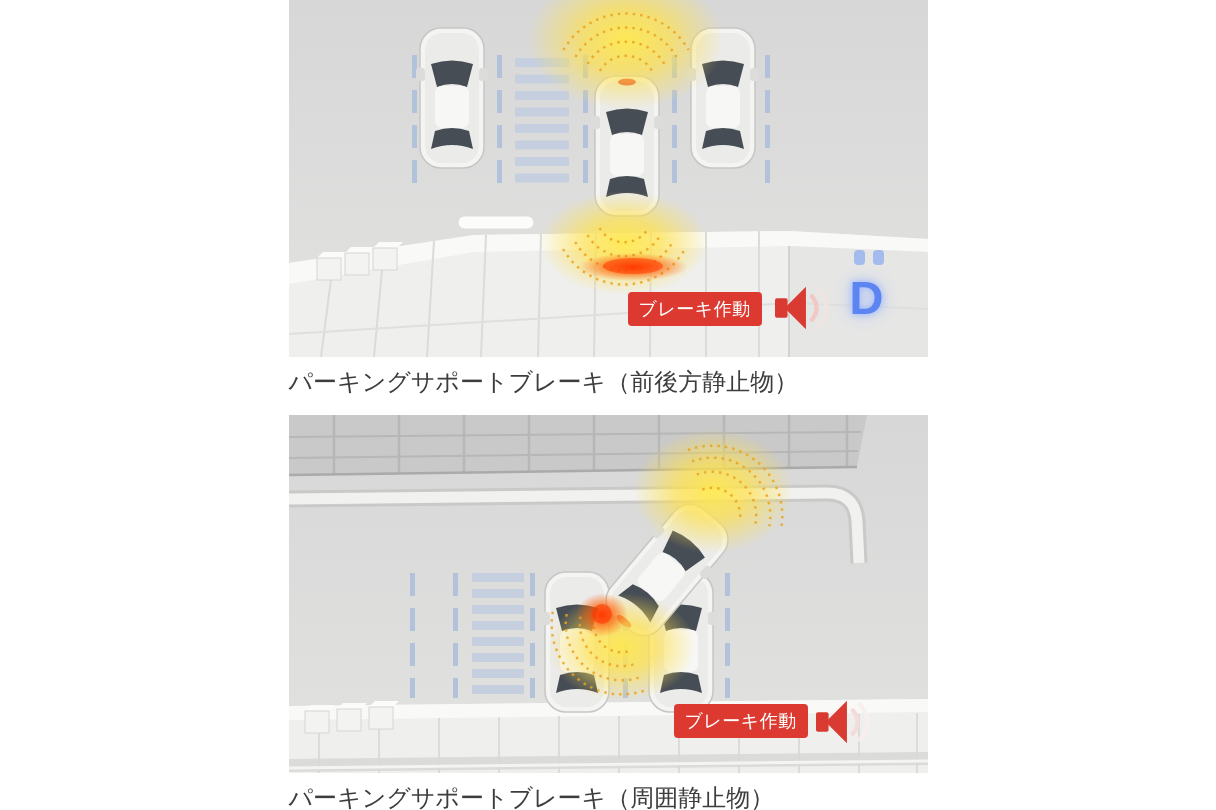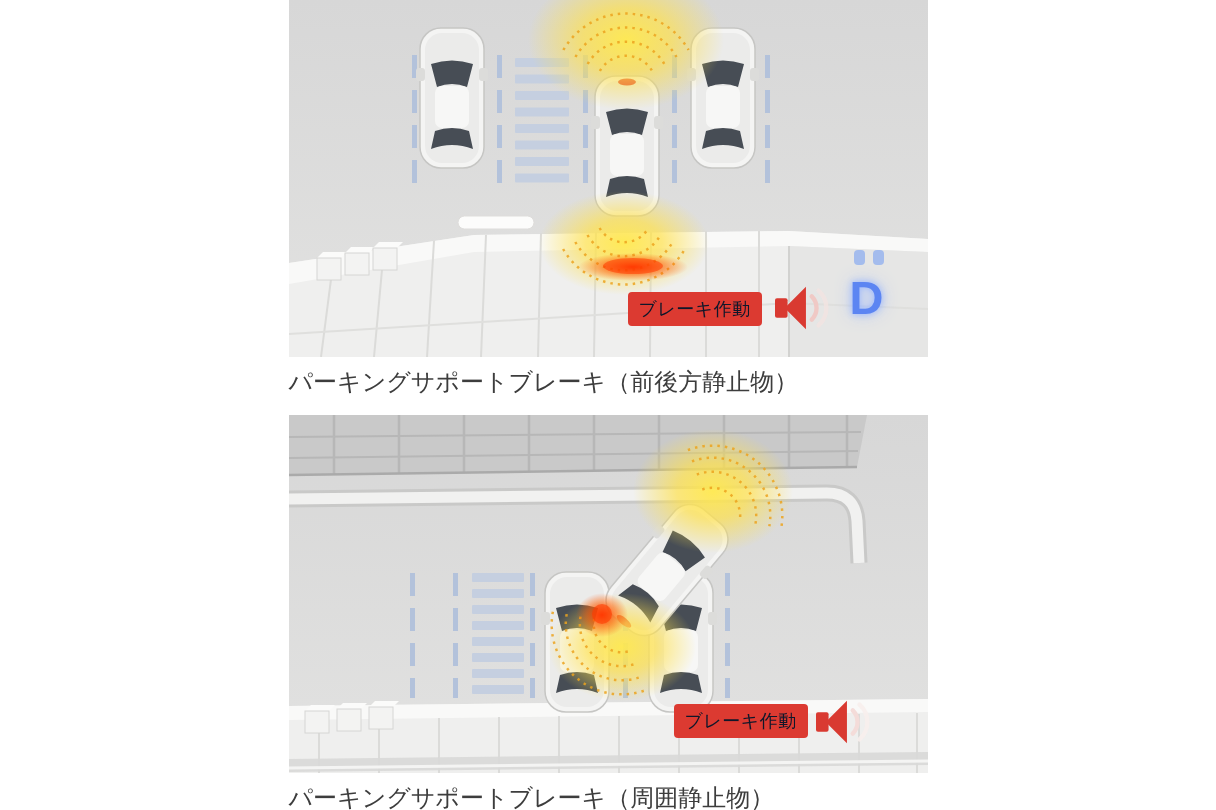--- a/index.html
+++ b/index.html
@@ -12,21 +12,21 @@
   .fig { width: 639px; margin: 0 auto; }
   .fig + .fig { margin-top: 17px; }
   .canvas { position: relative; width: 639px; overflow: hidden; }
   .canvas.h1 { height: 357px; }
   .canvas.h2 { height: 358px; }
   .canvas svg.scene { position: absolute; left: 0; top: 0; display: block; }
   .caption {
     margin-top: 9px; font-size: 24px; line-height: 1.35; color: #3d3d3d;
   }
   .badge {
-    position: absolute; background: #dc3a31; color: #0f172a;
+    position: absolute; background: #dc3a31; color: #ffffff;
     font-size: 18px; line-height: 1; padding: 8px 11px; border-radius: 4px;
     white-space: nowrap; letter-spacing: 0.5px;
   }
   .badge-1 { left: 339px; top: 292px; }
   .badge-2 { left: 385px; top: 289px; }
   .speaker { position: absolute; width: 58px; height: 50px; }
   .speaker-1 { left: 486px; top: 283px; }
   .speaker-2 { left: 527px; top: 282px; }
   .shift-d {
     position: absolute; left: 552px; top: 270px; width: 52px; text-align: center;

